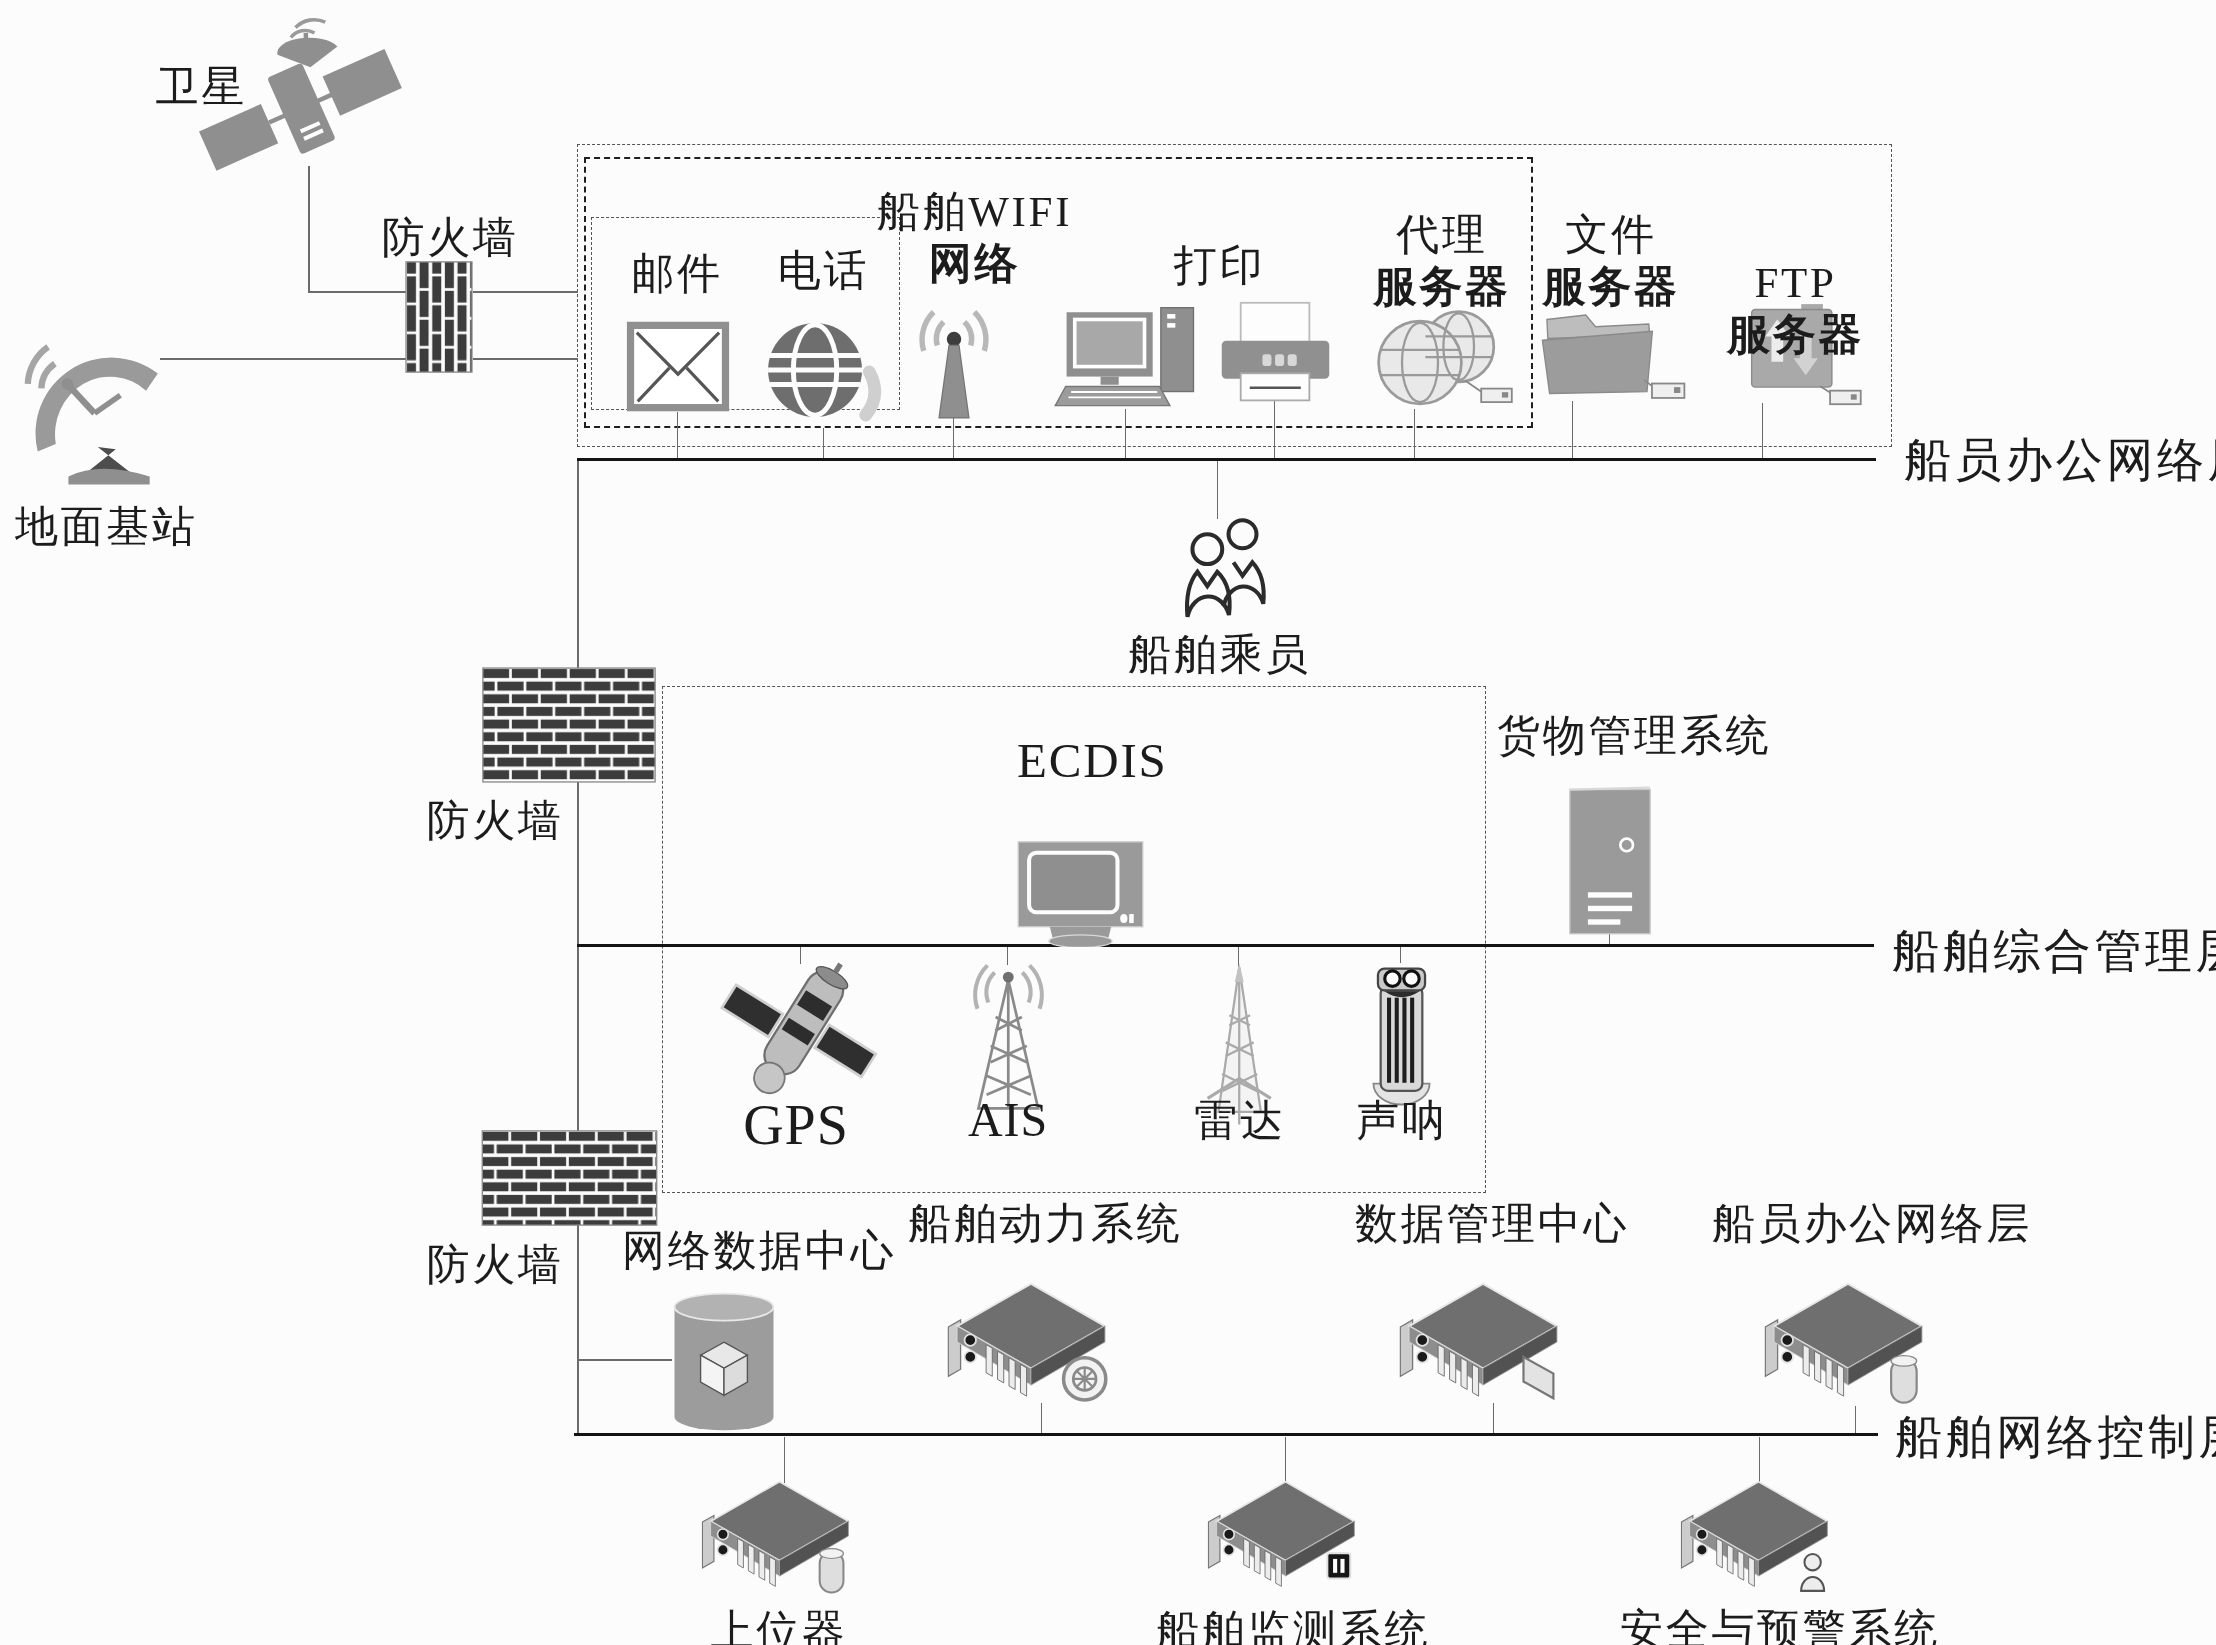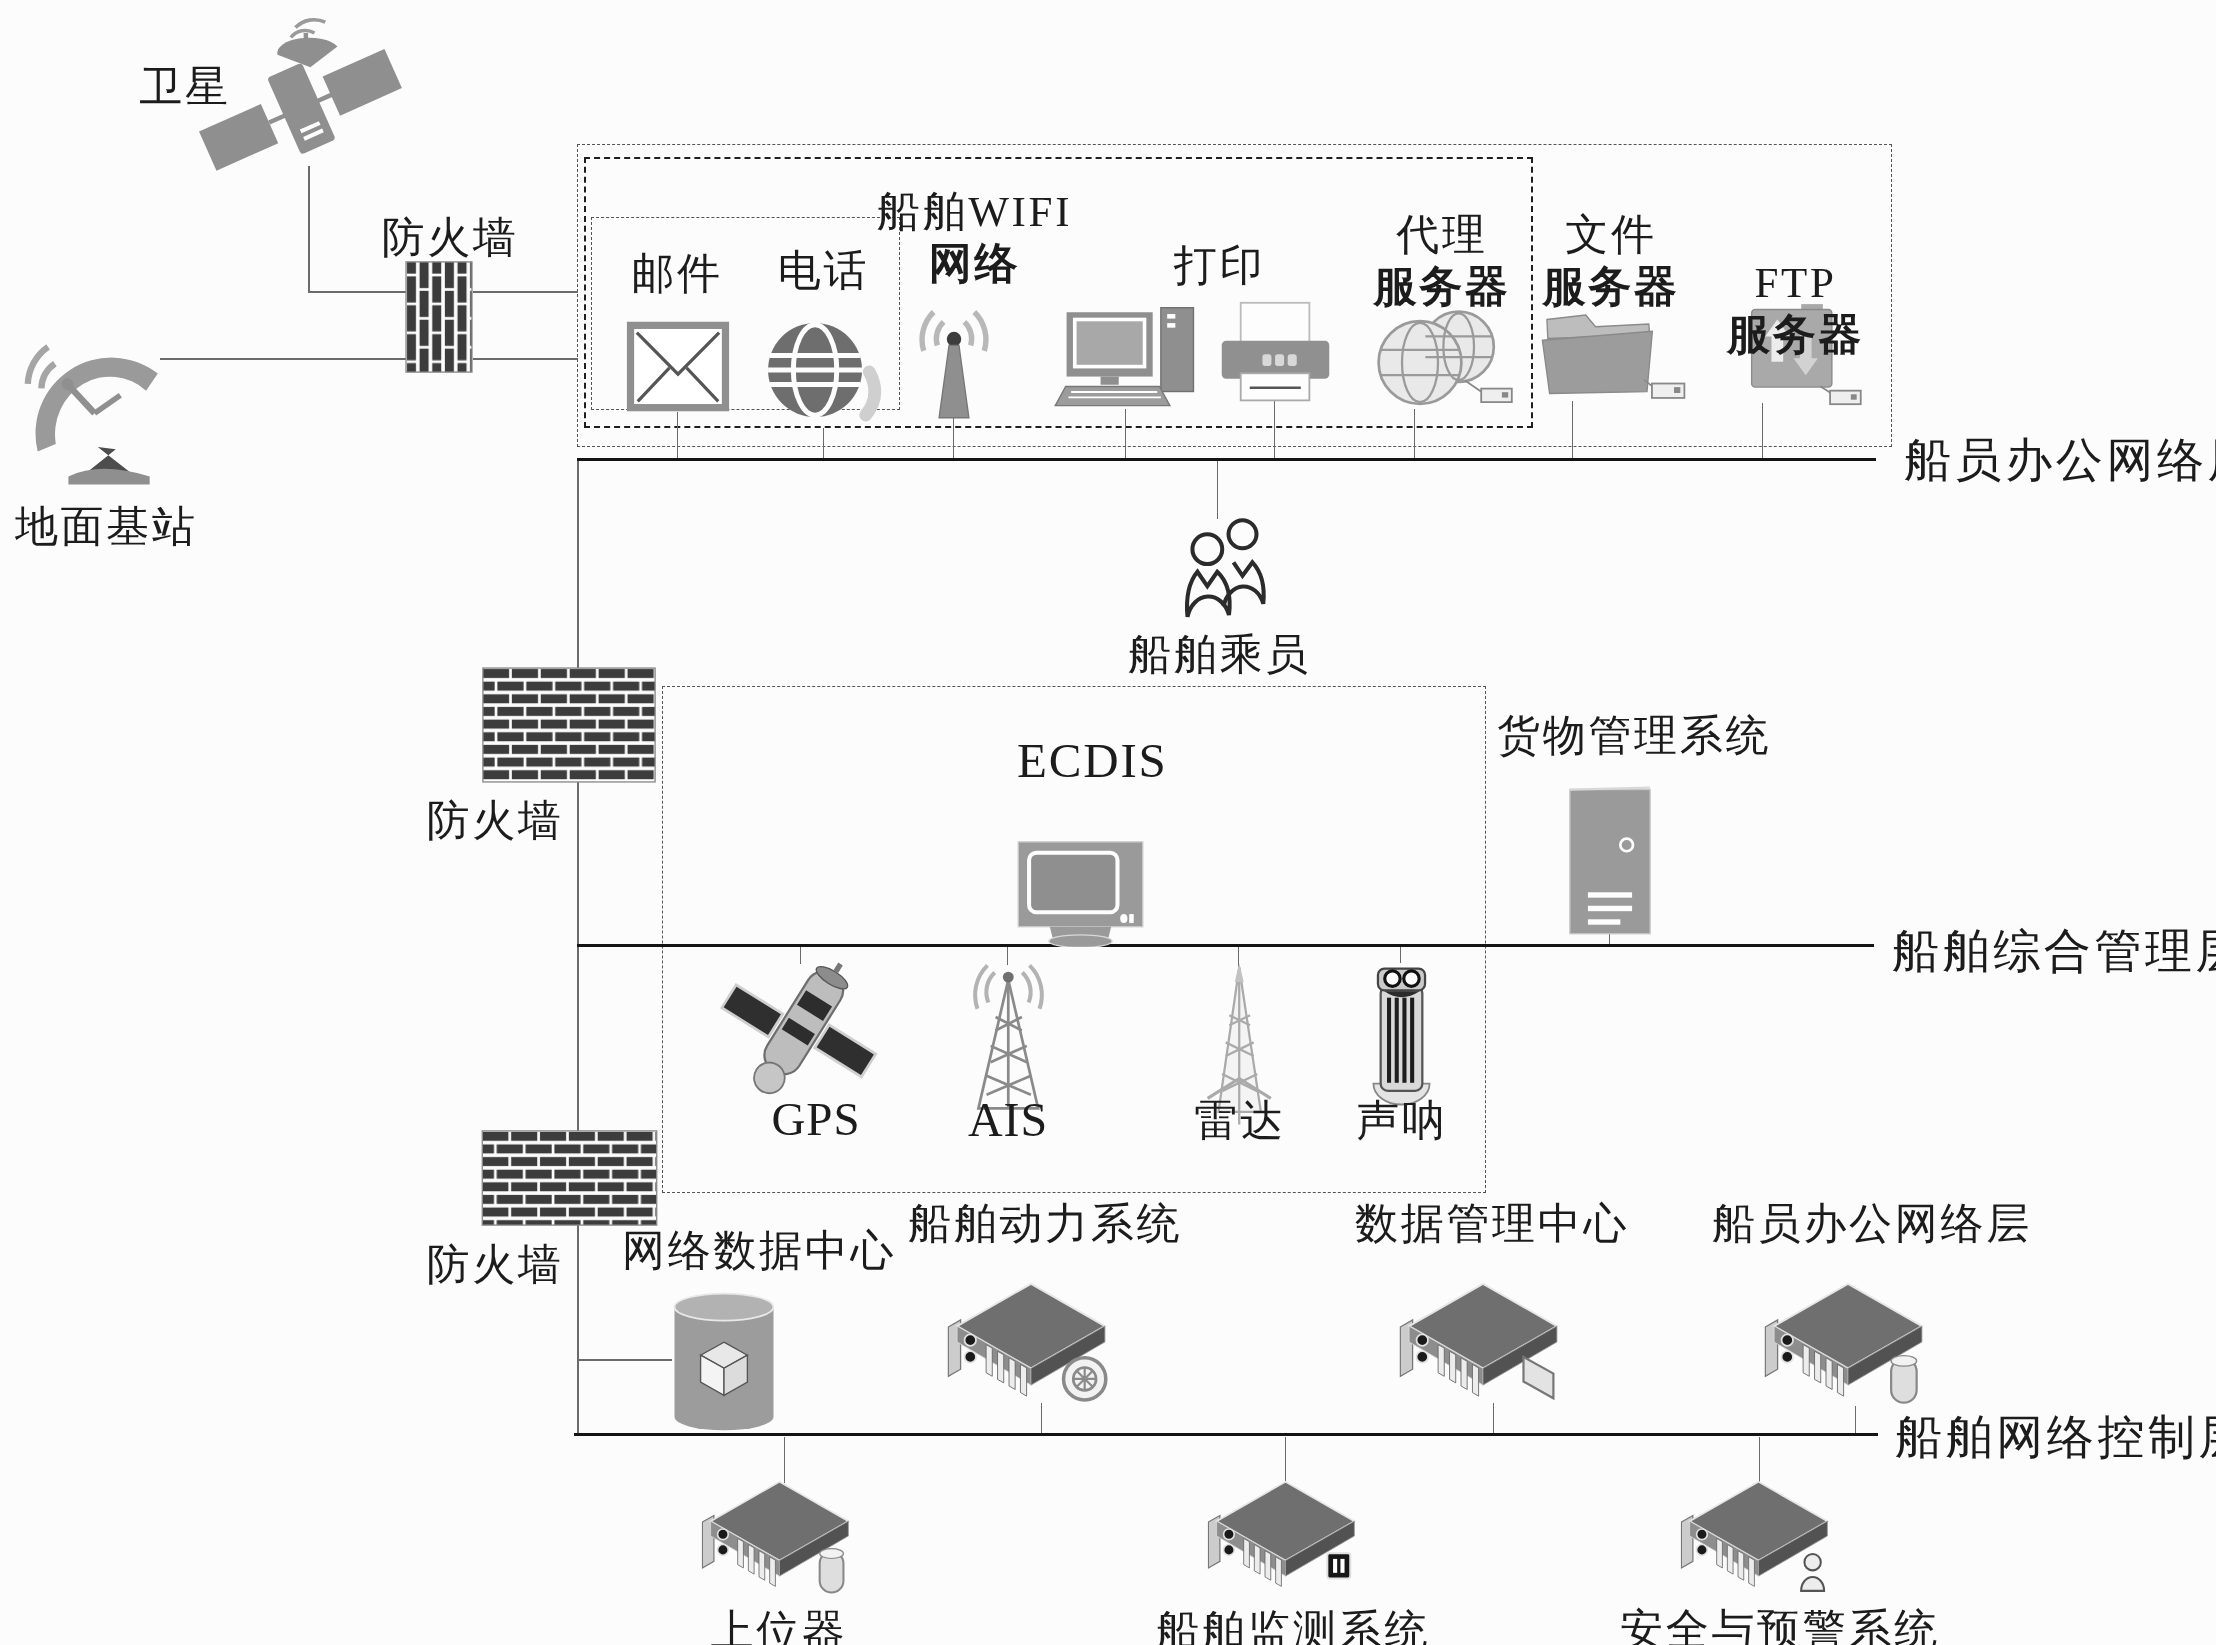--- a/index.html
+++ b/index.html
@@ -45,37 +45,37 @@
   #i-sonar{left:1357px;top:956px;width:89px;height:163px;}
   #i-netdata{left:670px;top:1287px;width:108px;height:149px;}
   #i-power{left:945px;top:1283px;width:172px;height:132px;}
   #i-steering{left:1397px;top:1283px;width:172px;height:132px;}
   #i-datacenter{left:1762px;top:1283px;width:172px;height:132px;}
   #i-upper{left:698px;top:1481px;width:163px;height:123px;}
   #i-monitoring{left:1204px;top:1481px;width:163px;height:123px;}
   #i-safety{left:1677px;top:1481px;width:163px;height:123px;}
 
   
-  #l-satellite{left:117px;top:61px;width:136px;}
+  #l-satellite{left:111px;top:61px;width:136px;text-align:right;}
   #l-ground{left:6.8px;top:501px;width:199px;}
   #l-firewall1{left:373px;top:212px;width:154px;}
   #l-firewall2{left:418px;top:795px;width:154px;}
   #l-firewall3{left:418px;top:1239px;width:154px;}
   #l-mail{left:623px;top:248px;width:108px;}
   #l-phone{left:757px;top:245px;width:133px;}
   #l-wifi{left:875px;top:186px;width:199px;}
   #l-pc{left:1049px;top:206px;width:152px;}
   #l-printer{left:1163px;top:240px;width:113px;}
   #l-proxy{left:1369px;top:209px;width:146px;}
   #l-file{left:1533px;top:209px;width:156px;}
   #l-ftp{left:1721px;top:209px;width:149px;margin-top:48px;}
   #l-crew{left:1128px;top:629px;width:181px;}
   #l-ecdis{left:1017px;top:731px;width:131px;font-size:49px;letter-spacing:1.8px;}
   #l-cargo{left:1497px;top:710px;width:255px;}
-  #l-gps{left:743px;top:1091px;width:106px;font-size:47px;letter-spacing:0.9px;margin-left:20px;}
+  #l-gps{left:743px;top:1091px;width:106px;font-size:56px;letter-spacing:0.9px;}
   #l-ais{left:957px;top:1091px;width:102px;font-size:48px;letter-spacing:0.9px;}
   #l-radar{left:1189px;top:1095px;width:102px;}
   #l-sonar{left:1351px;top:1095px;width:102px;}
   #l-netdata{left:622px;top:1225px;width:269px;}
   #l-power{left:908px;top:1198px;width:259px;}
   #l-steering{left:1355px;top:1198px;width:259px;}
   #l-datacenter{left:1712px;top:1198px;width:251px;}
   #l-upper{left:701px;top:1605px;width:156px;}
   #l-monitoring{left:1156px;top:1605px;width:264px;}
   #l-safety{left:1620px;top:1604px;width:312px;}

